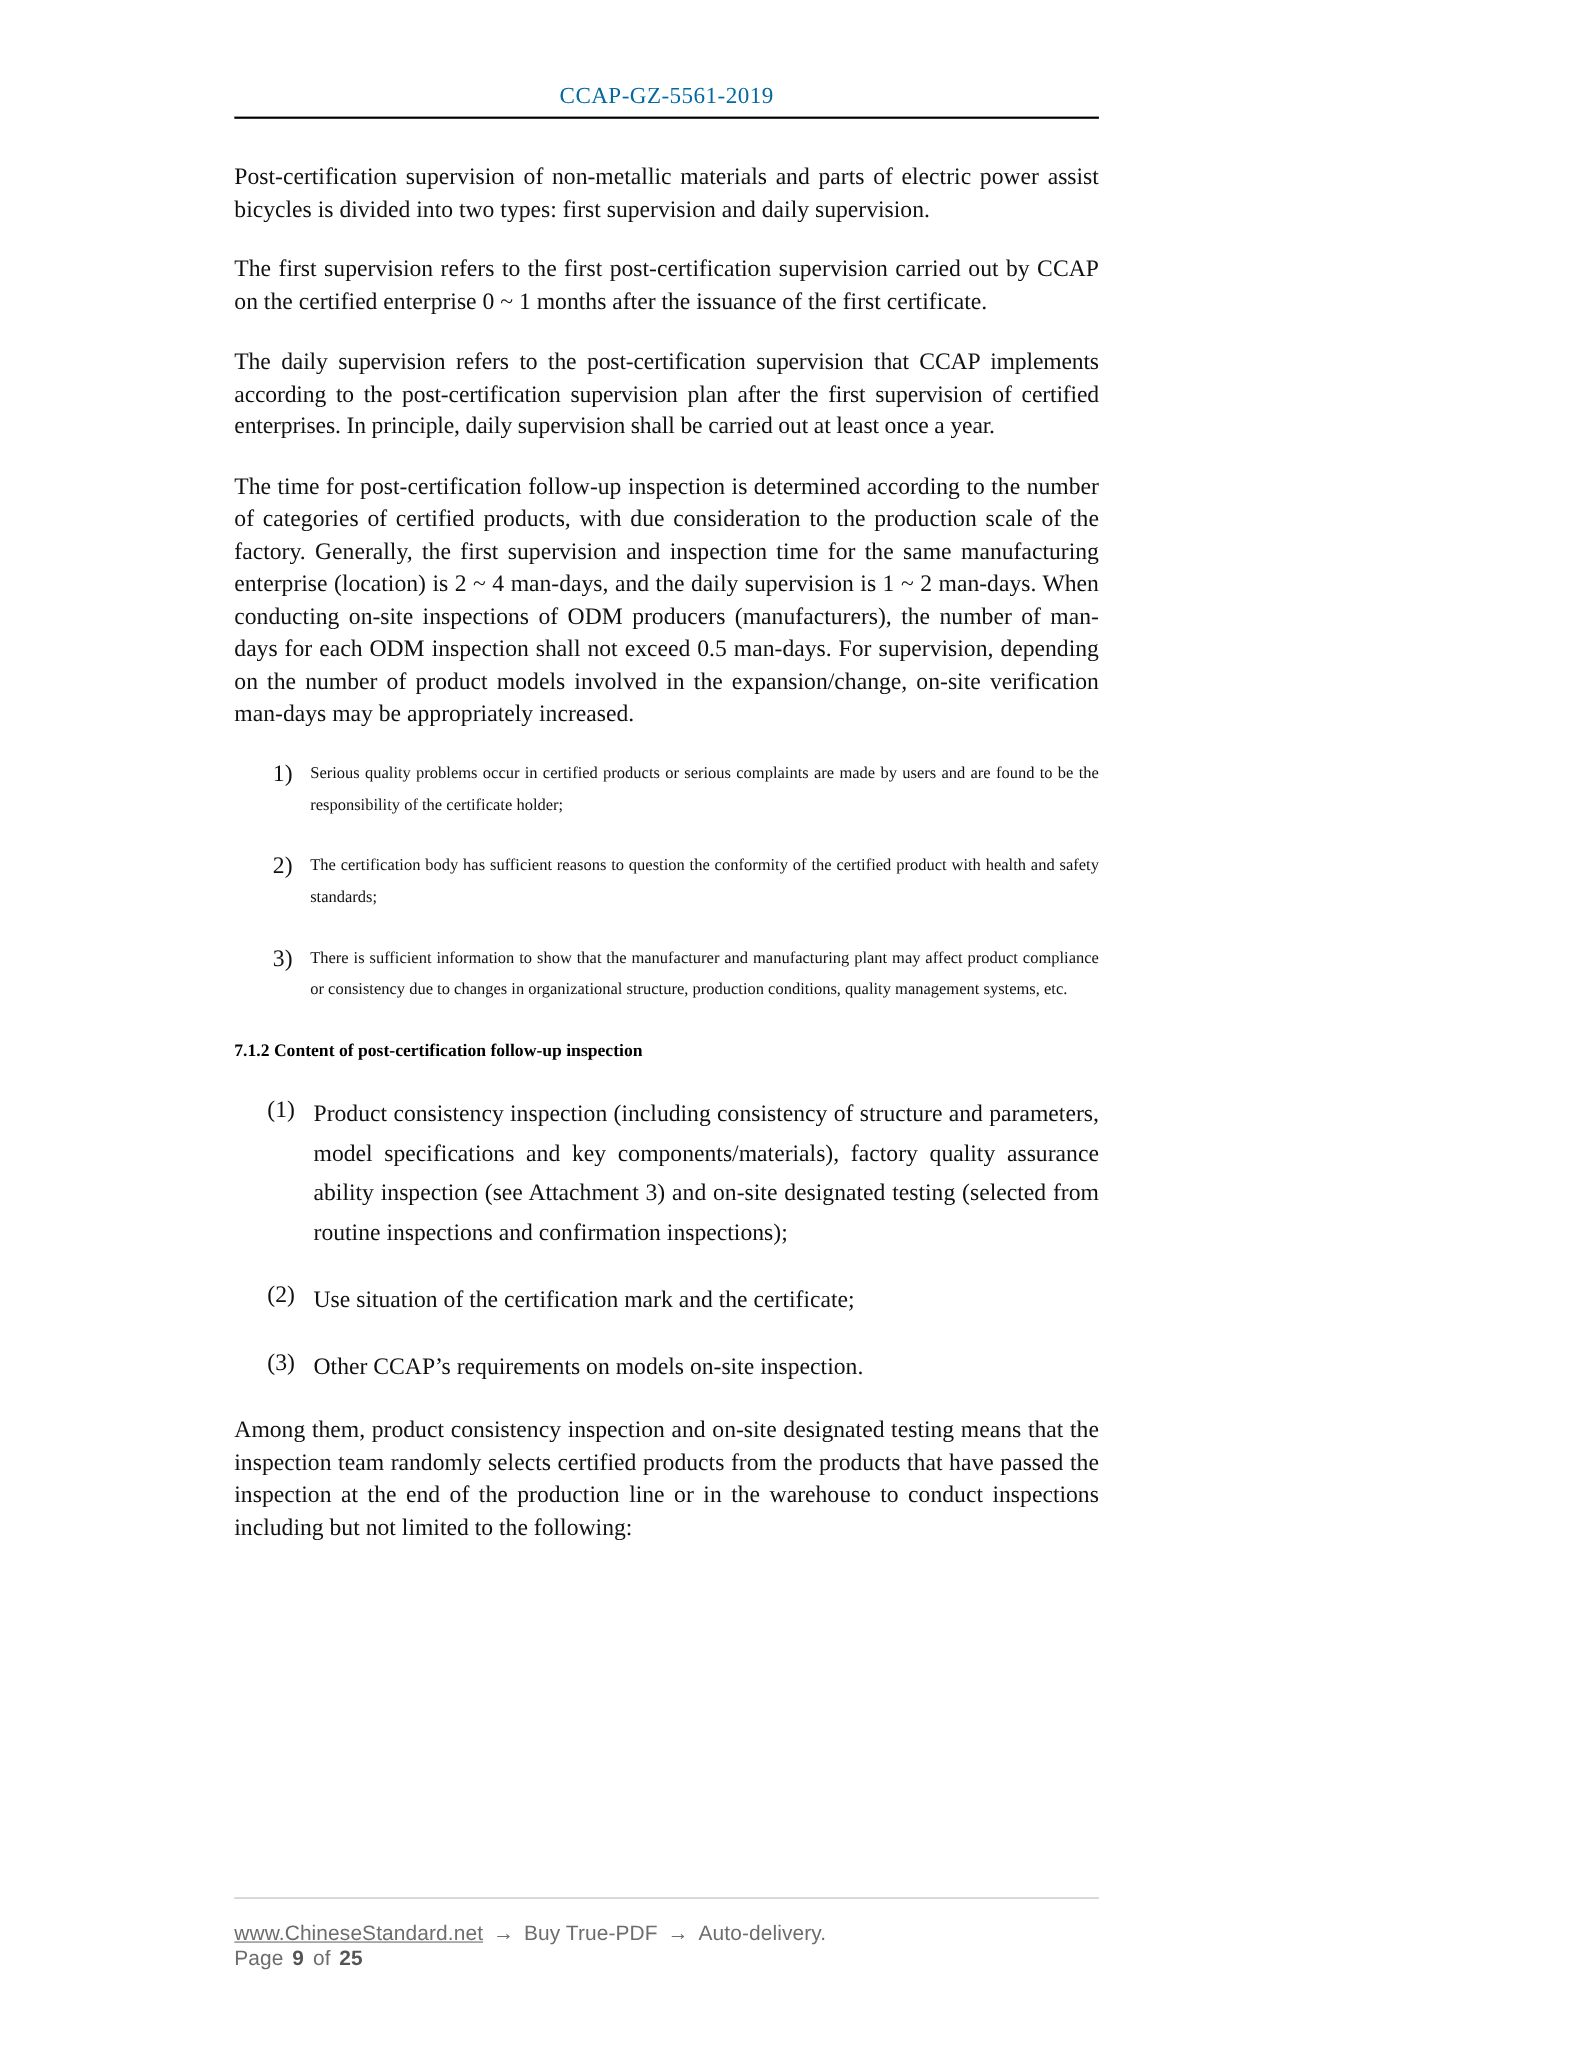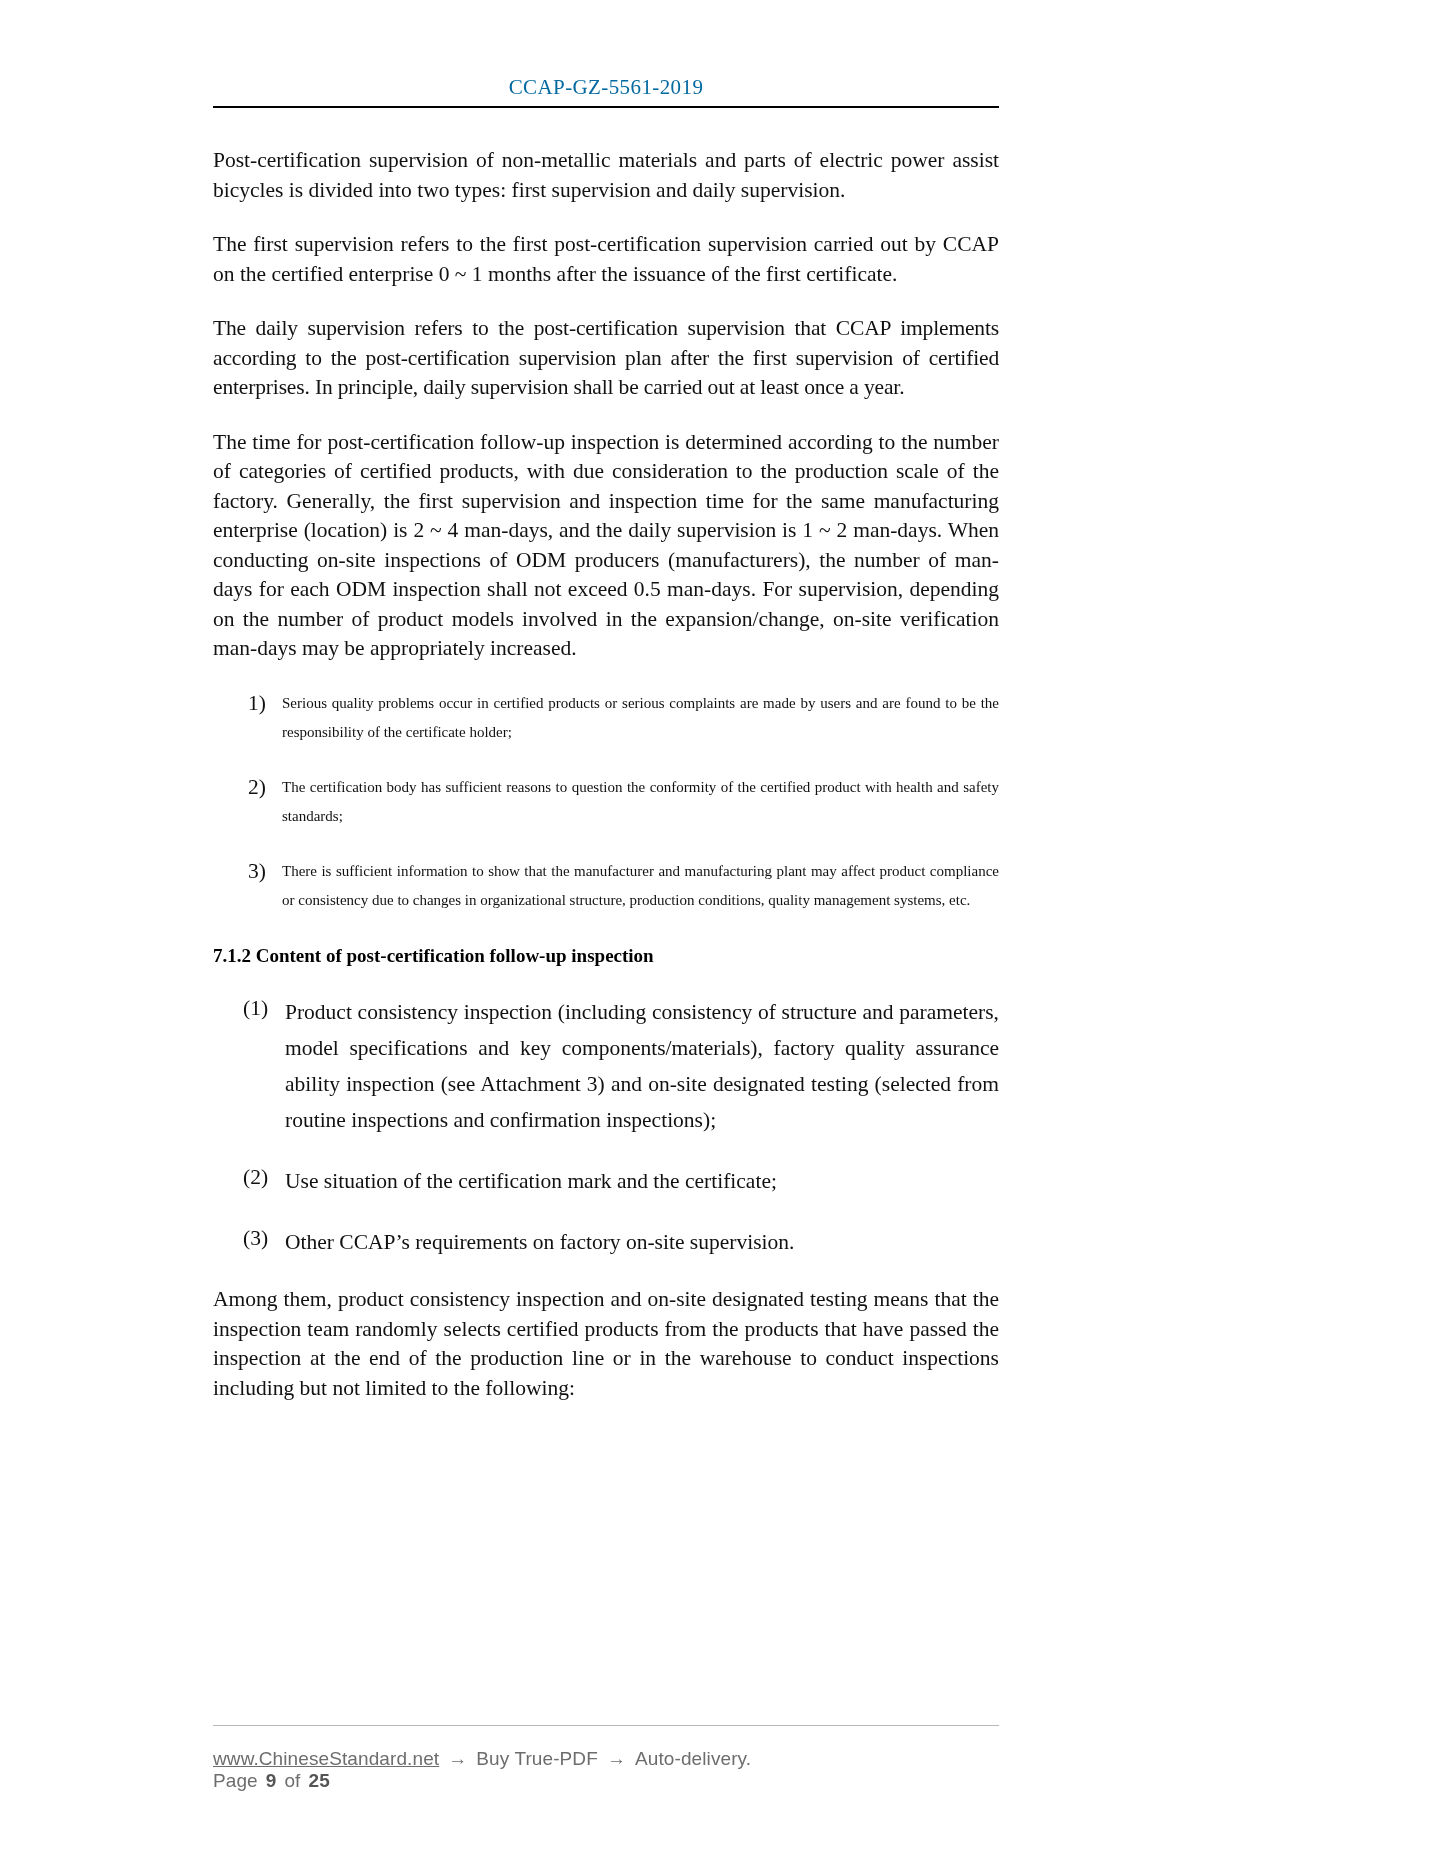--- a/index.html
+++ b/index.html
@@ -92,21 +92,21 @@
     font-size: 15px;
     line-height: 29.5px;
     text-align: justify;
     text-justify: inter-word;
     color: #111111;
   }
 
   
   h3.subsection {
     margin: 0 0 24px 0;
-    font-size: 19px;
+    font-size: 16px;
     line-height: 29.5px;
     font-weight: bold;
     color: #000000;
     text-align: left;
   }
 
   
   ol.bracket-list {
     list-style: none;
     margin: 0;
@@ -230,21 +230,21 @@
         <li>
           <span class="marker">(1)</span>
           <span class="item-text">Product consistency inspection (including consistency of structure and parameters, model specifications and key components/materials), factory quality assurance ability inspection (see Attachment 3) and on-site designated testing (selected from routine inspections and confirmation inspections);</span>
         </li>
         <li>
           <span class="marker">(2)</span>
           <span class="item-text flush">Use situation of the certification mark and the certificate;</span>
         </li>
         <li>
           <span class="marker">(3)</span>
-          <span class="item-text flush">Other CCAP’s requirements on factory on-site supervision.</span>
+          <span class="item-text flush">Other CCAP’s requirements on models on-site inspection.</span>
         </li>
       </ol>
 
       <p class="para">Among them, product consistency inspection and on-site designated testing means that the inspection team randomly selects certified products from the products that have passed the inspection at the end of the production line or in the warehouse to conduct inspections including but not limited to the following:</p>
 
     </div>
   </div>
 
   <div class="doc-footer">
     <div class="footer-rule"></div>

